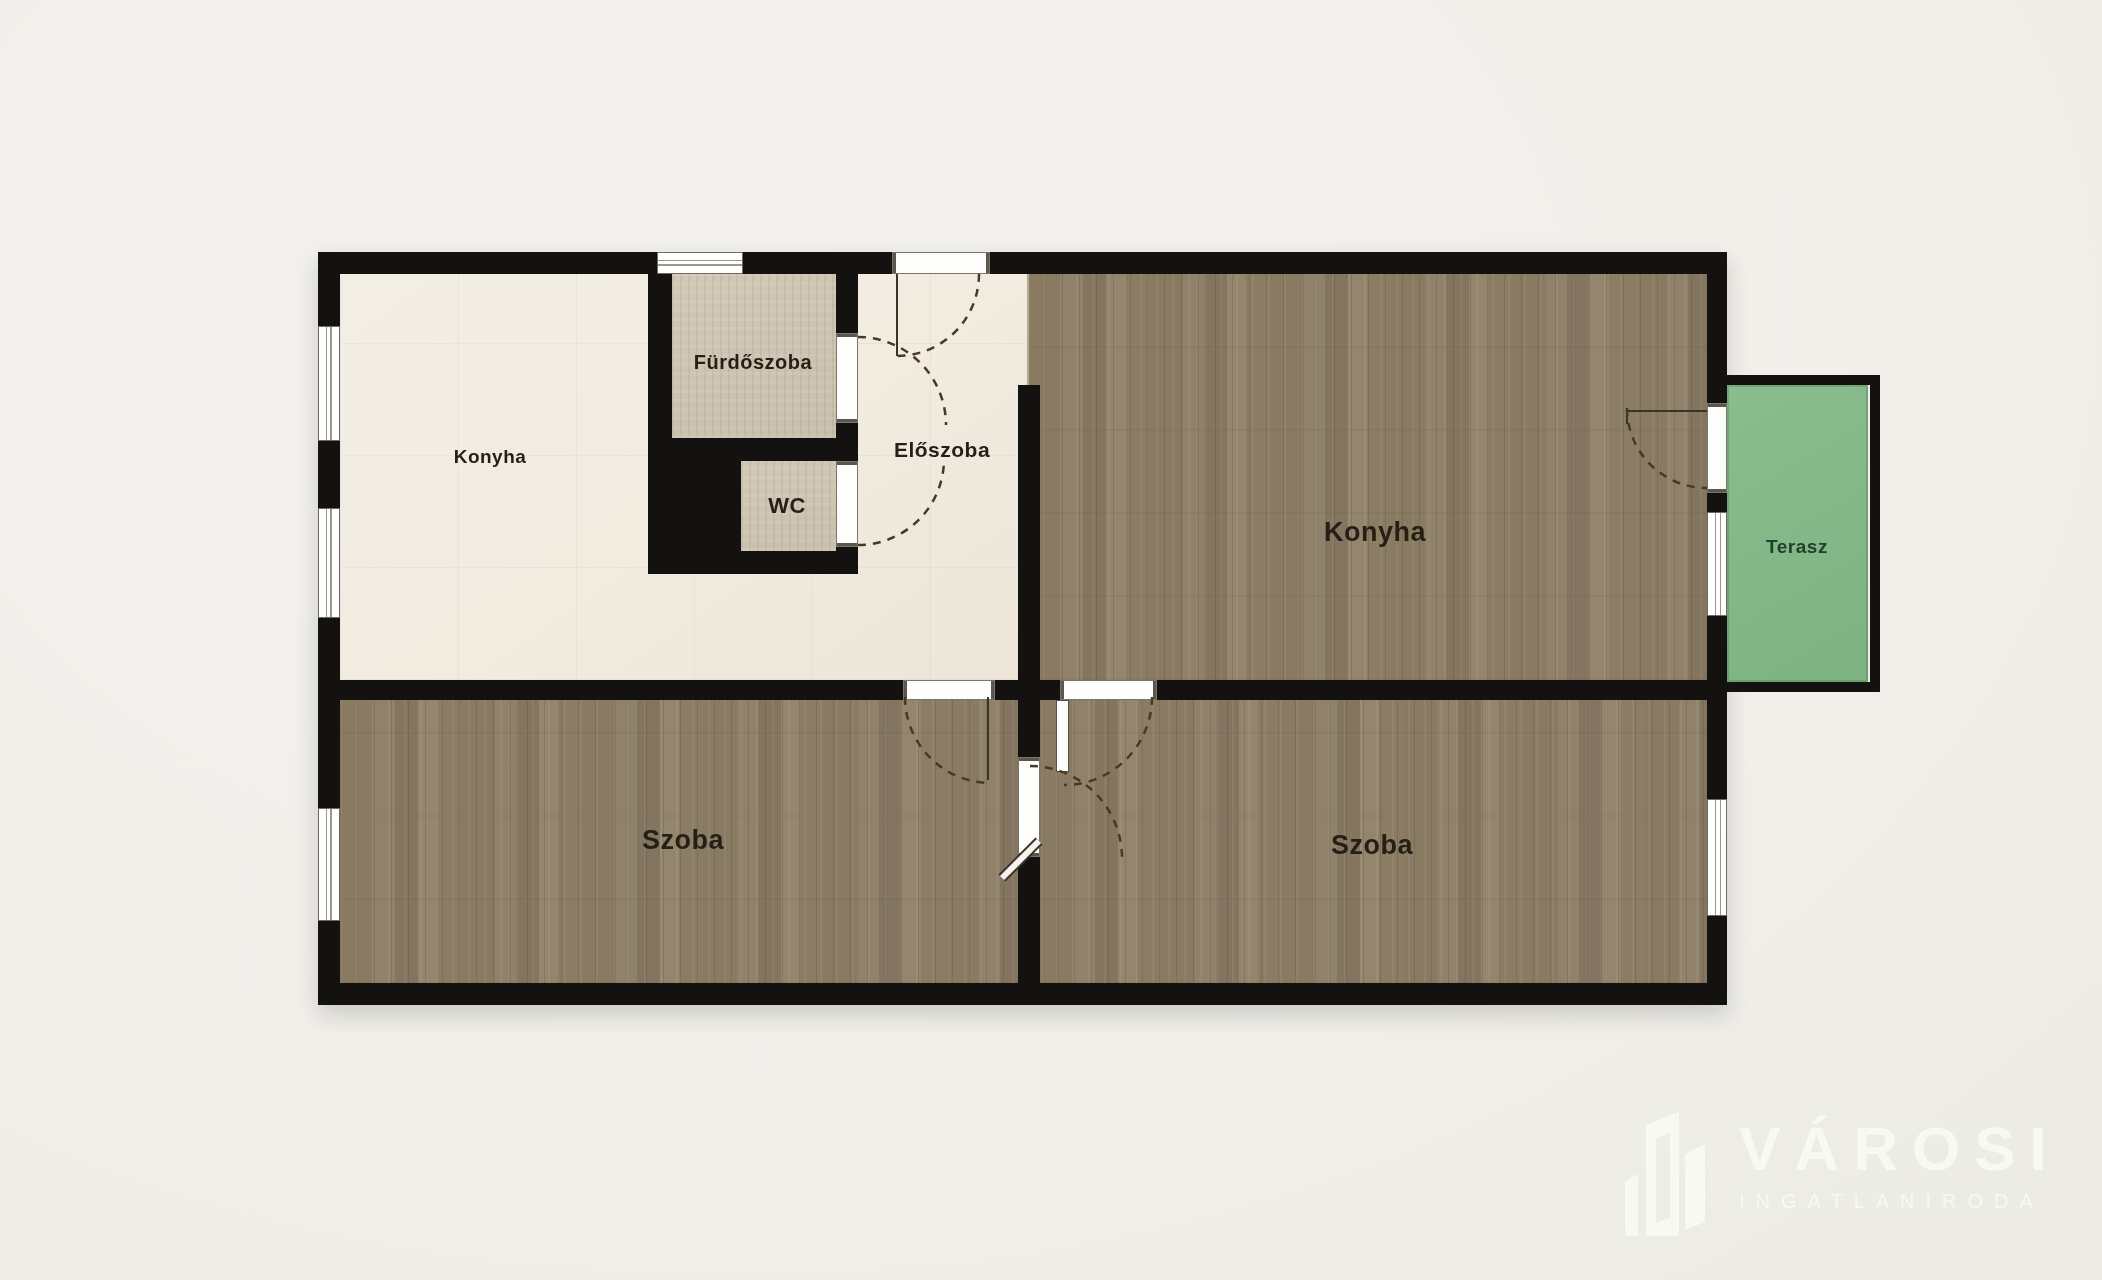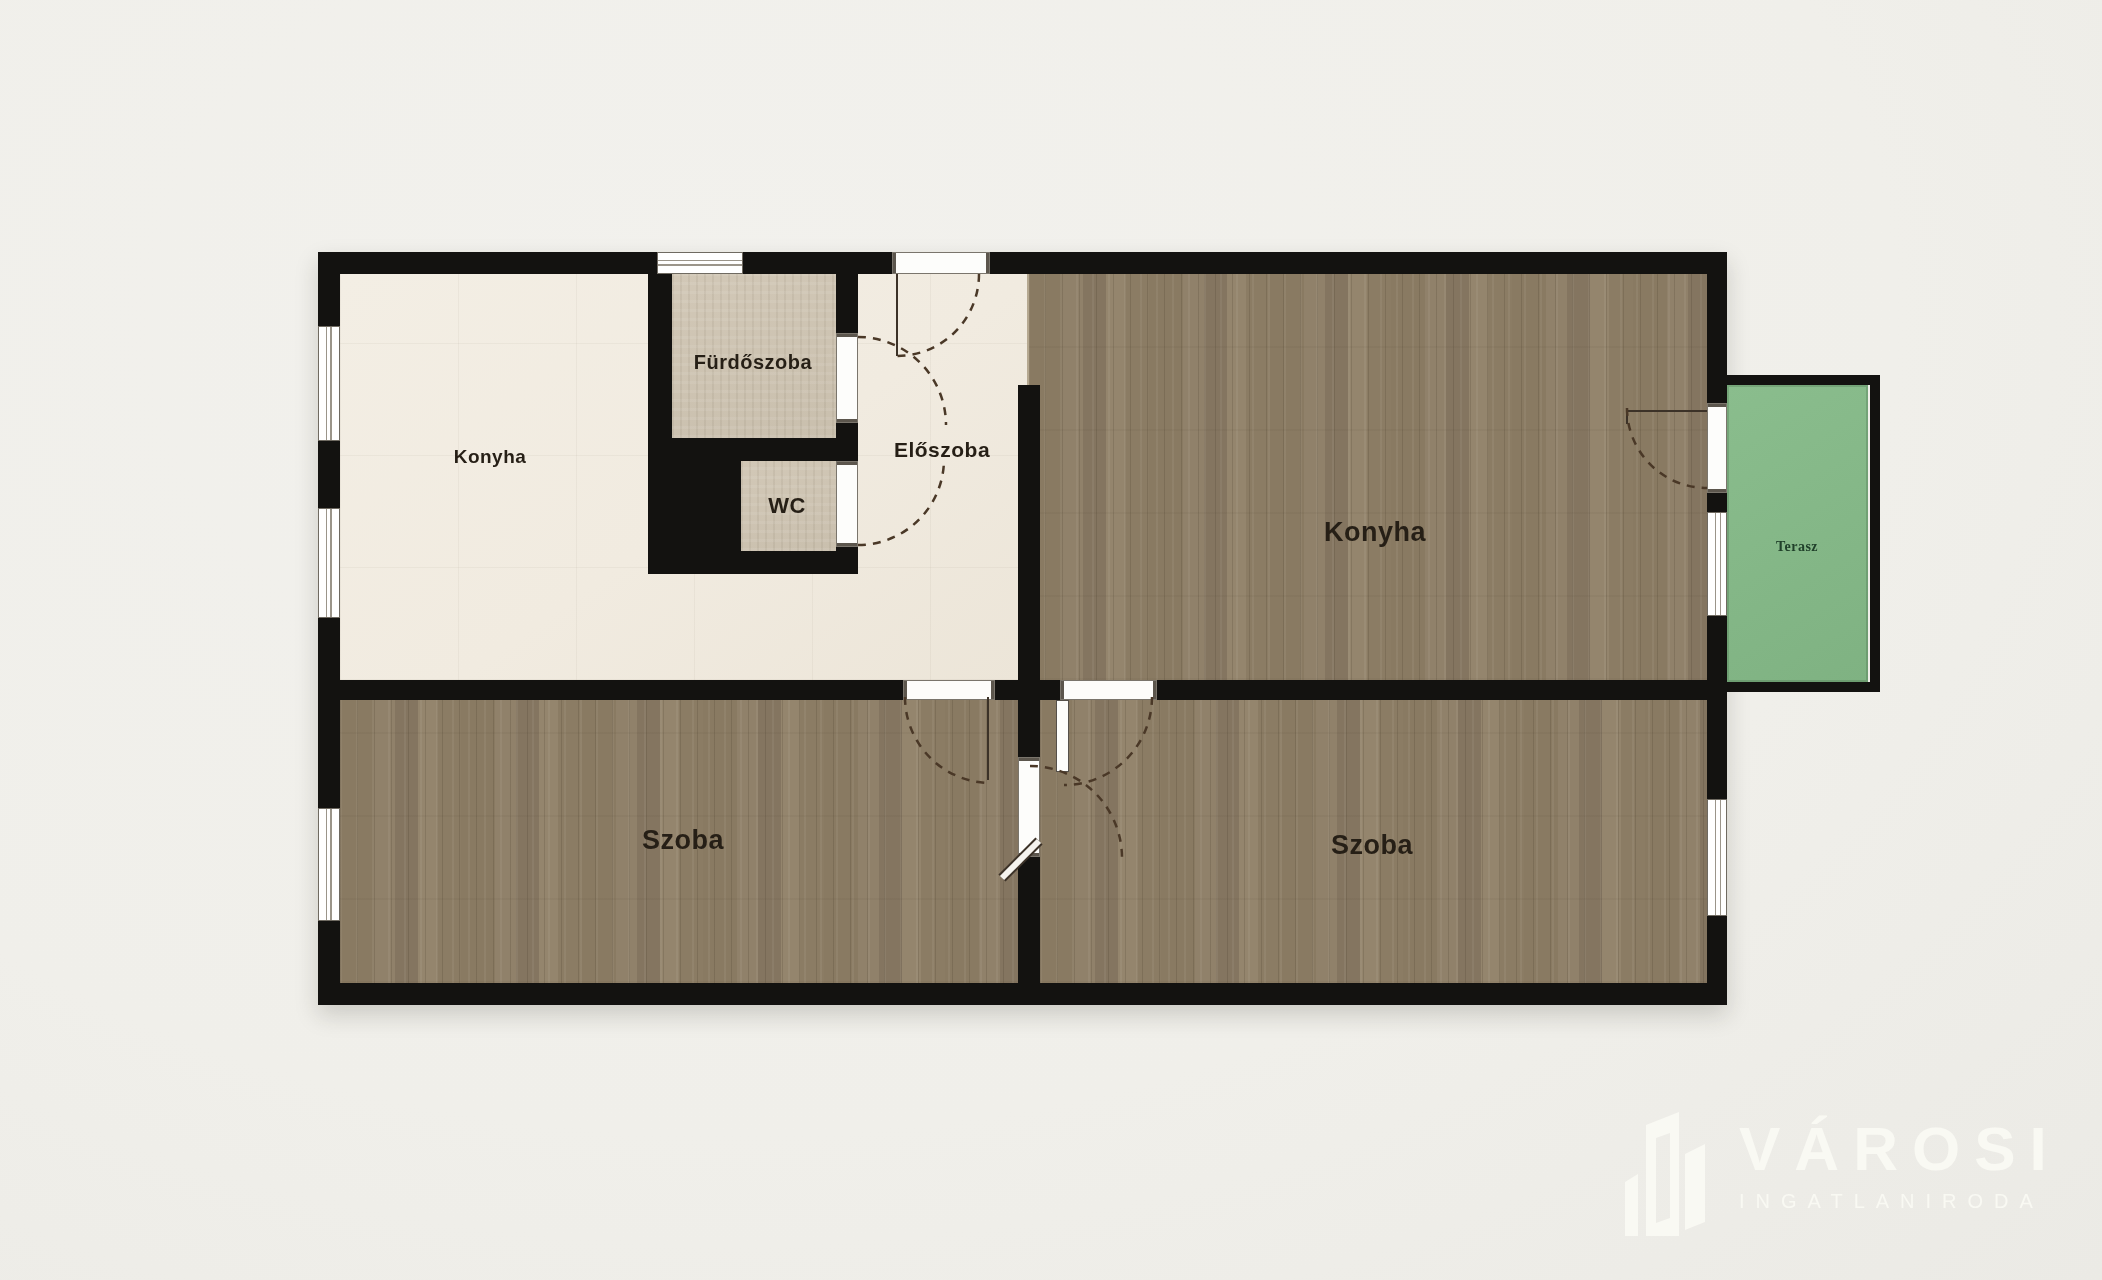--- a/index.html
+++ b/index.html
@@ -152,21 +152,21 @@
     <path class="leaf-casing" d="M 1039 841 L 1002 878"></path>
     <path class="leaf-white" d="M 1039 841 L 1002 878"></path>
     <path class="arc" d="M 1030 766 A 92 92 0 0 1 1122 858"></path>
   </svg>
 
   <div class="room-label" style="left:490px;top:457px;font-size:19px;">Konyha</div>
   <div class="room-label" style="left:753px;top:362px;font-size:20px;">Fürdőszoba</div>
   <div class="room-label" style="left:787px;top:506px;font-size:22px;">WC</div>
   <div class="room-label" style="left:942px;top:450px;font-size:21px;">Előszoba</div>
   <div class="room-label" style="left:1375px;top:532px;font-size:27px;">Konyha</div>
-  <div class="room-label terrace-label" style="left:1797px;top:547px;font-size:14px;font-family:Liberation Serif, serif;">Terasz</div>
+  <div class="room-label terrace-label" style="left:1797px;top:547px;font-size:19px;">Terasz</div>
   <div class="room-label" style="left:683px;top:840px;font-size:27px;">Szoba</div>
   <div class="room-label" style="left:1372px;top:845px;font-size:27px;">Szoba</div>
 
   <div class="abs logo" style="left:1625px;top:1112px;width:460px;height:140px;">
     <svg width="88" height="128" viewBox="0 0 88 128">
       <g fill="#f9f9f3">
         <polygon points="0,70 13,62 13,124 0,124"></polygon>
         <path fill-rule="evenodd" d="M 21 13 L 54 0 L 54 124 L 21 124 Z M 31 26 L 45 21 L 45 106 L 31 111 Z"></path>
         <polygon points="60,42 80,32 80,110 60,118"></polygon>
       </g>

